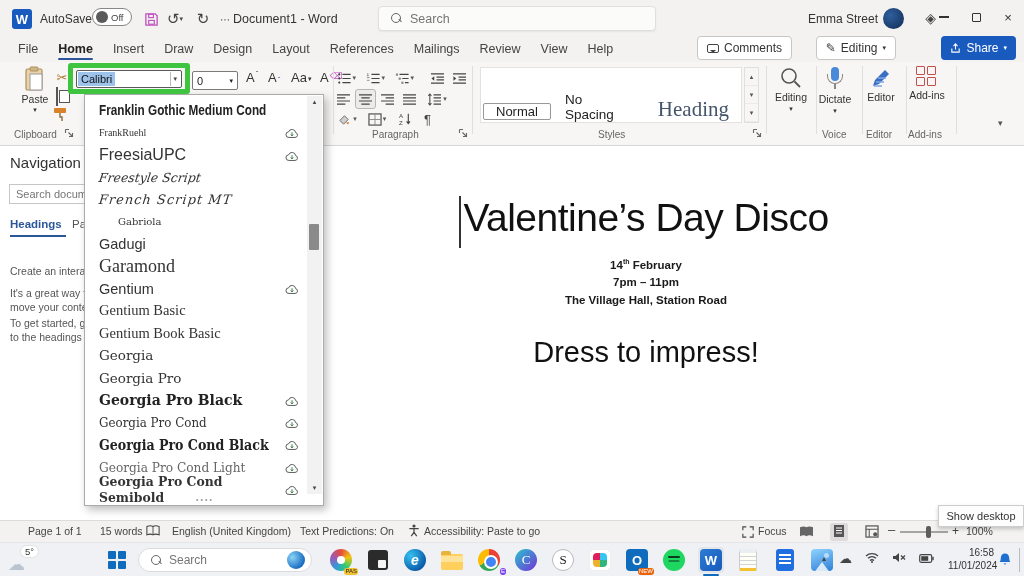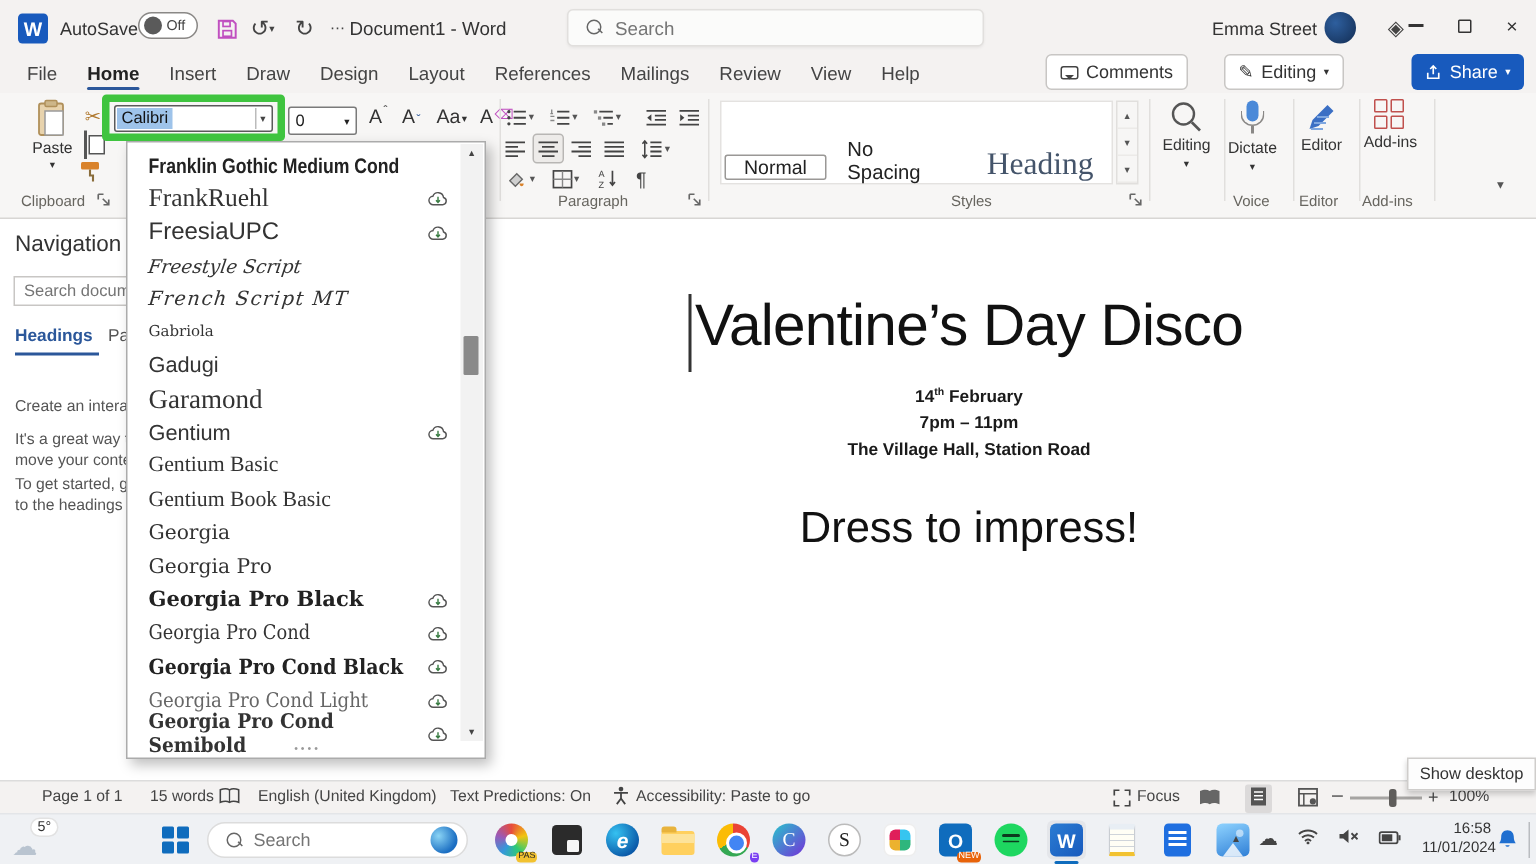--- a/index.html
+++ b/index.html
@@ -110,26 +110,26 @@
   #fd-list{position:absolute;left:0;top:4px;width:222px;}
   .fd-item{height:22.3px;display:flex;align-items:center;padding-left:14px;position:relative;}
   .fd-cloud{position:absolute;right:8px;top:4px;}
   #fd-scroll{position:absolute;right:1px;top:1px;width:15px;height:398px;background:#f2f2f2;}
   #fd-up{position:absolute;top:2px;left:0;width:15px;text-align:center;font-size:7px;color:#444;}
   #fd-thumb{position:absolute;top:128px;left:2px;width:10px;height:26px;background:#8a8a8a;border-radius:1px;}
   #fd-down{position:absolute;bottom:2px;left:0;width:15px;text-align:center;font-size:7px;color:#444;}
   #fd-resize{position:absolute;bottom:0;left:0;width:240px;height:9px;text-align:center;font-size:7px;color:#999;letter-spacing:2px;line-height:7px;}
   
   .f-franklin{font-size:14px;font-weight:bold;transform:scaleX(.84);transform-origin:left;color:#222;}
-  .f-serif{font-family:"Liberation Serif",serif;font-size:17px;color:#333;}
+  .f-serif{font-family:"Liberation Serif",serif;font-size:10px;color:#333;}
   .f-freesia{font-size:16px;color:#333;}
   .f-sans{font-size:14.5px;color:#333;}
   .f-script1{font-family:"DejaVu Serif",serif;font-style:italic;font-size:12.5px;color:#333;transform:skewX(-8deg);transform-origin:left;}
   .f-script2{font-family:"DejaVu Serif",serif;font-style:italic;font-size:13px;color:#333;letter-spacing:1px;transform:skewX(-6deg);transform-origin:left;}
-  .f-gabriola{font-family:"DejaVu Serif",serif;font-size:10px;color:#333;}
+  .f-gabriola{font-family:"DejaVu Serif",serif;font-size:10px;color:#333;margin-left:19px;}
   .f-garamond{font-family:"Liberation Serif",serif;font-size:18px;color:#333;}
   .f-gentium{font-family:"Liberation Serif",serif;font-size:14.5px;color:#333;}
   .f-georgia{font-family:"DejaVu Serif",serif;font-size:13.5px;color:#333;}
   .f-georgia-black{font-family:"DejaVu Serif",serif;font-size:14px;font-weight:bold;color:#222;}
   .f-georgia-cond{font-family:"DejaVu Serif",serif;font-size:13.5px;transform:scaleX(.88);transform-origin:left;color:#333;}
   .f-georgia-cond-black{font-family:"DejaVu Serif",serif;font-size:14px;font-weight:bold;transform:scaleX(.9);transform-origin:left;color:#222;}
   .f-georgia-light{font-family:"DejaVu Serif",serif;font-size:13.5px;color:#666;transform:scaleX(.9);transform-origin:left;}
   .f-georgia-semibold{font-family:"DejaVu Serif",serif;font-size:13.5px;font-weight:bold;color:#333;transform:scaleX(.92);transform-origin:left;}
   
   #green-box{left:68px;top:63px;width:122px;height:31px;border:5px solid #3fc43f;border-radius:3px;z-index:50;}
@@ -443,21 +443,21 @@
         </div>
       <div class="style-item">
           <span class="st-heading">Heading</span>
         </div>
     </div>
     <div class="gal-arrows abs">
       <div>▴</div>
       <div>▾</div>
       <div>▾</div>
     </div>
-    <span class="grp-label" style="left:598px;margin-left:36px;">Styles</span>
+    <span class="grp-label" style="left:598px;">Styles</span>
     <div class="launcher" style="left:752px;">
       <svg width="10" height="10" viewBox="0 0 10 10">
           <path d="M1.5 1.5H5M1.5 1.5V5M4.5 4.5L8.5 8.5M8.5 5v3.5H5" fill="none" stroke="#666" stroke-width="1.1"></path>
         </svg>
     </div>
 
     <div class="vdiv" style="left:766px;"></div>
 
     <div class="bigbtn abs" style="left:768px;">
       <svg width="24" height="24" viewBox="0 0 24 24">

